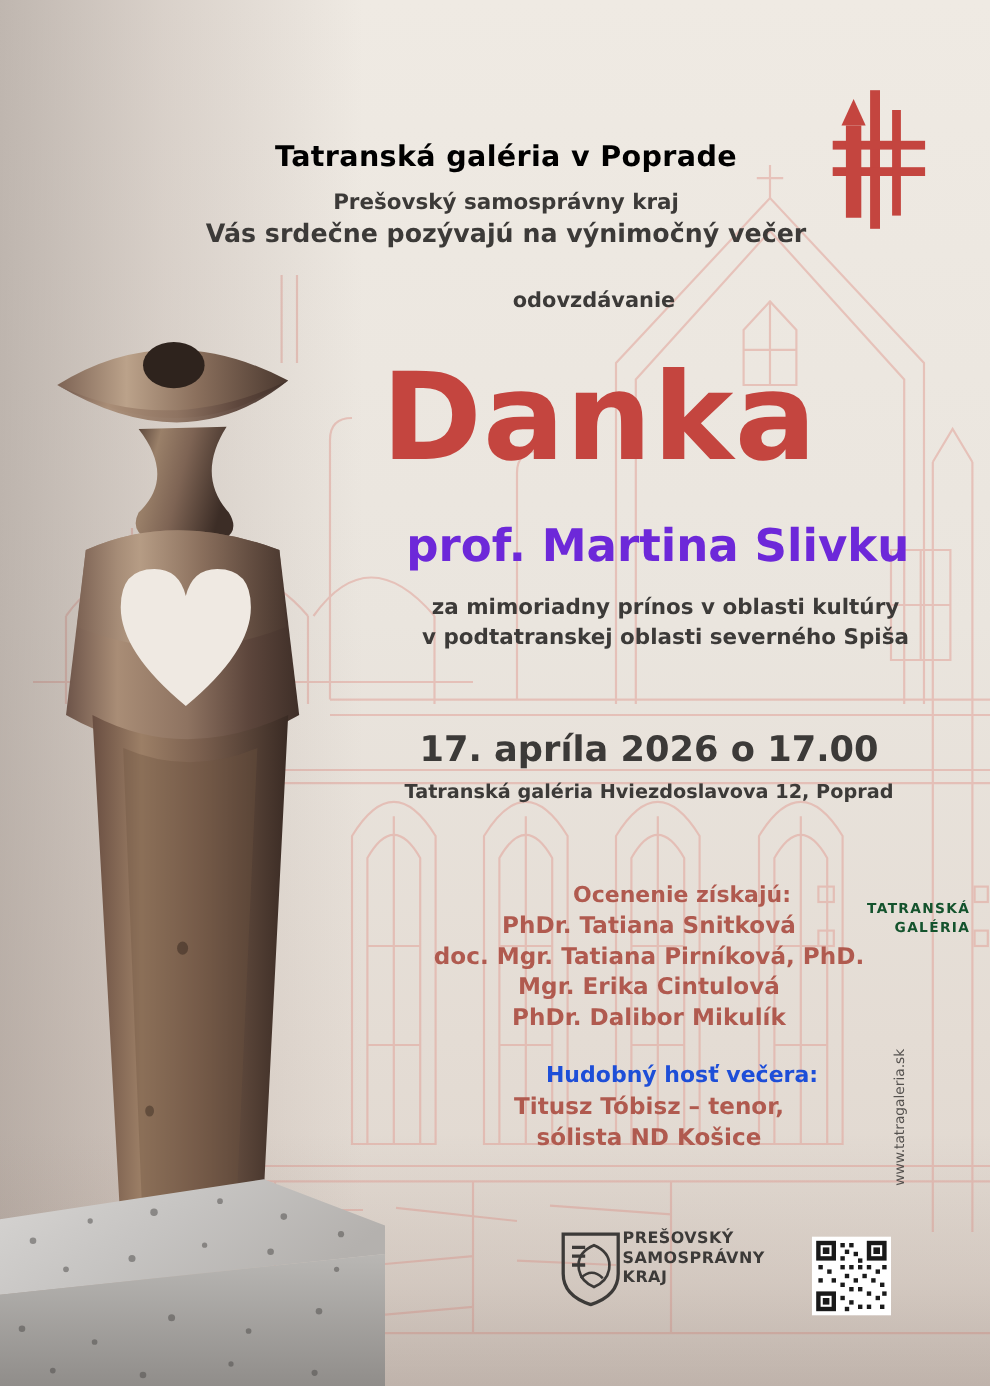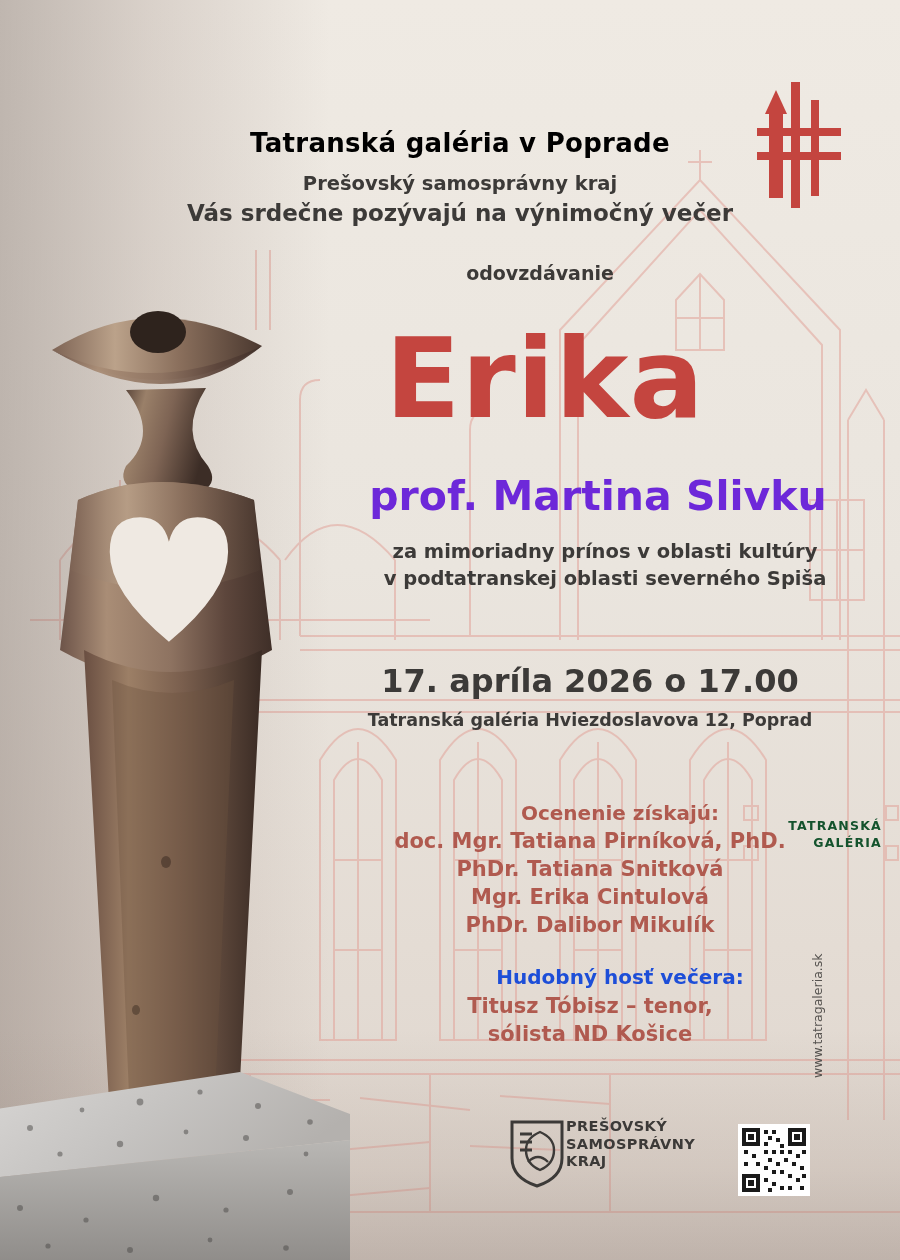--- a/index.html
+++ b/index.html
@@ -408,32 +408,32 @@
       <path d="M41 10 L52 34 L30 34 Z"></path>
       <rect x="76" y="20" width="8" height="96"></rect>
     </g>
   </svg>
 
   <div class="txt headline">Tatranská galéria v Poprade</div>
   <div class="txt subline1">Prešovský samosprávny kraj</div>
   <div class="txt subline2">Vás srdečne pozývajú na výnimočný večer</div>
 
   <div class="txt odovzdavanie">odovzdávanie</div>
-  <div class="txt ceny">Erika</div>
+  <div class="txt ceny">Danka</div>
   <div class="txt prize-name">prof. Martina Slivku</div>
   <div class="txt prize-desc1">za mimoriadny prínos v oblasti kultúry</div>
   <div class="txt prize-desc2">v podtatranskej oblasti severného Spiša</div>
 
   <div class="txt date">17. apríla 2026 o 17.00</div>
   <div class="txt venue">Tatranská galéria Hviezdoslavova 12, Poprad</div>
 
   <div class="txt awardees-title">Ocenenie získajú:</div>
   <div class="txt awardees">
+    <div>PhDr. Tatiana Snitková</div>
     <div>doc. Mgr. Tatiana Pirníková, PhD.</div>
-    <div>PhDr. Tatiana Snitková</div>
     <div>Mgr. Erika Cintulová</div>
     <div>PhDr. Dalibor Mikulík</div>
   </div>
 
   <div class="txt guest-title">Hudobný hosť večera:</div>
   <div class="txt guests">
     <div>Titusz Tóbisz – tenor,</div>
     <div>sólista ND Košice</div>
   </div>
 

